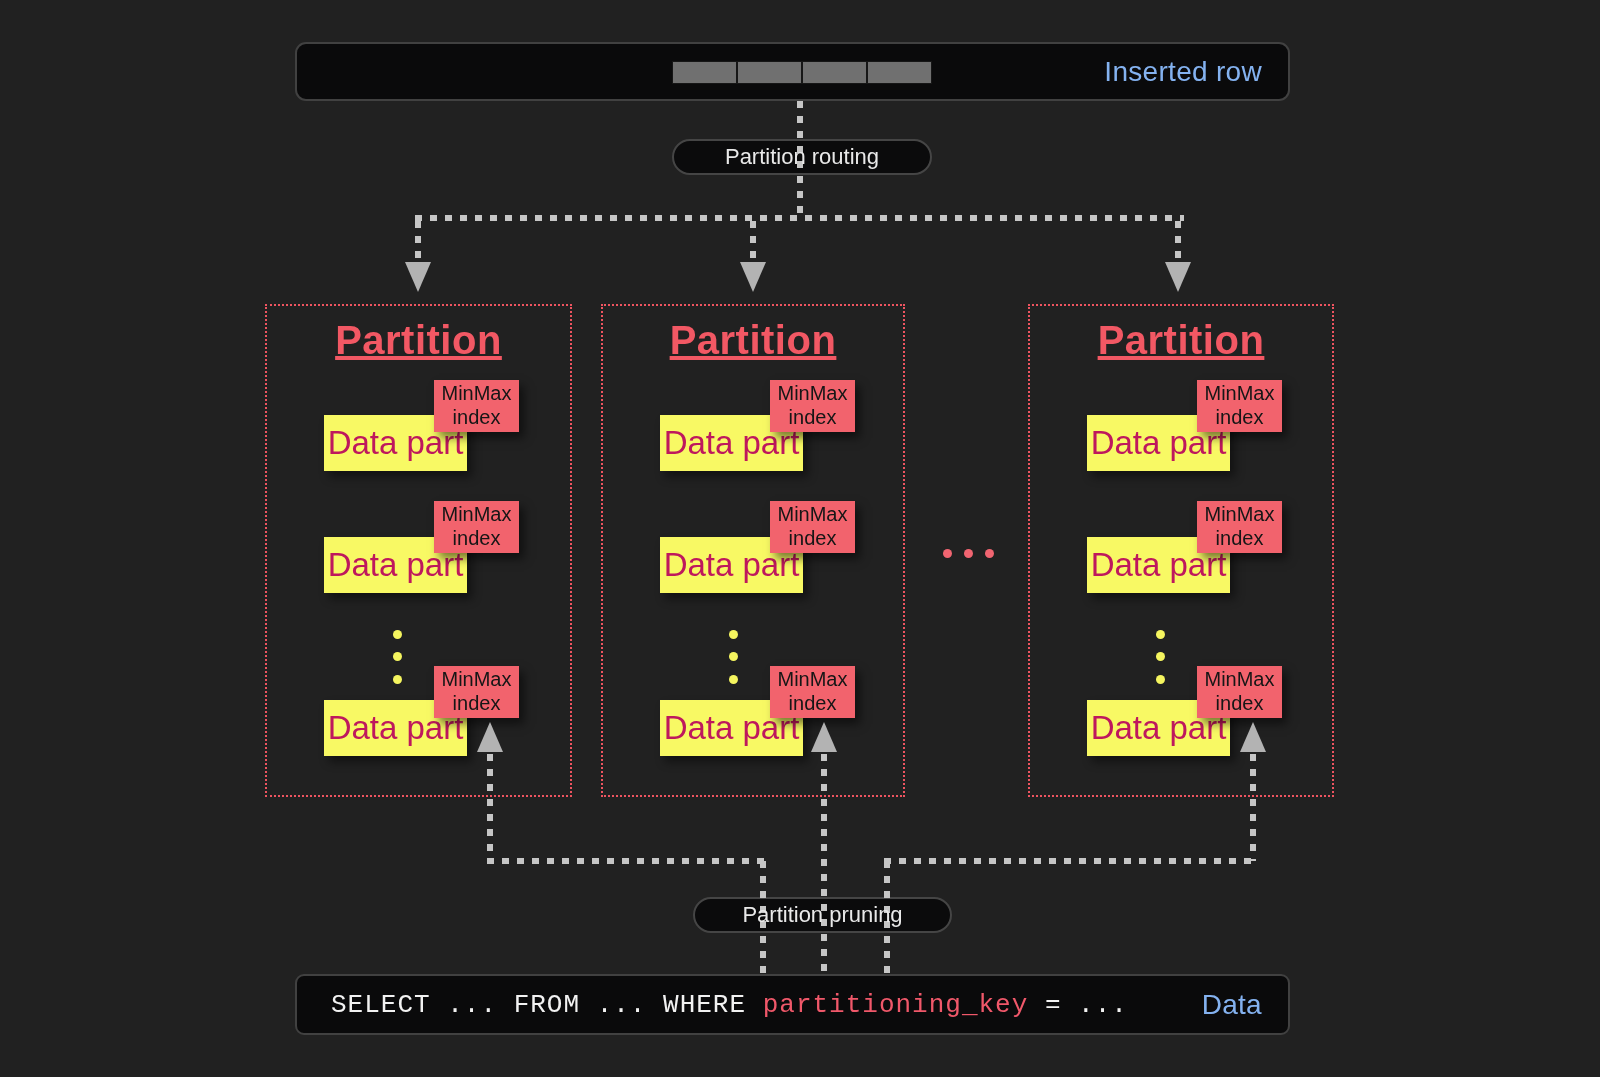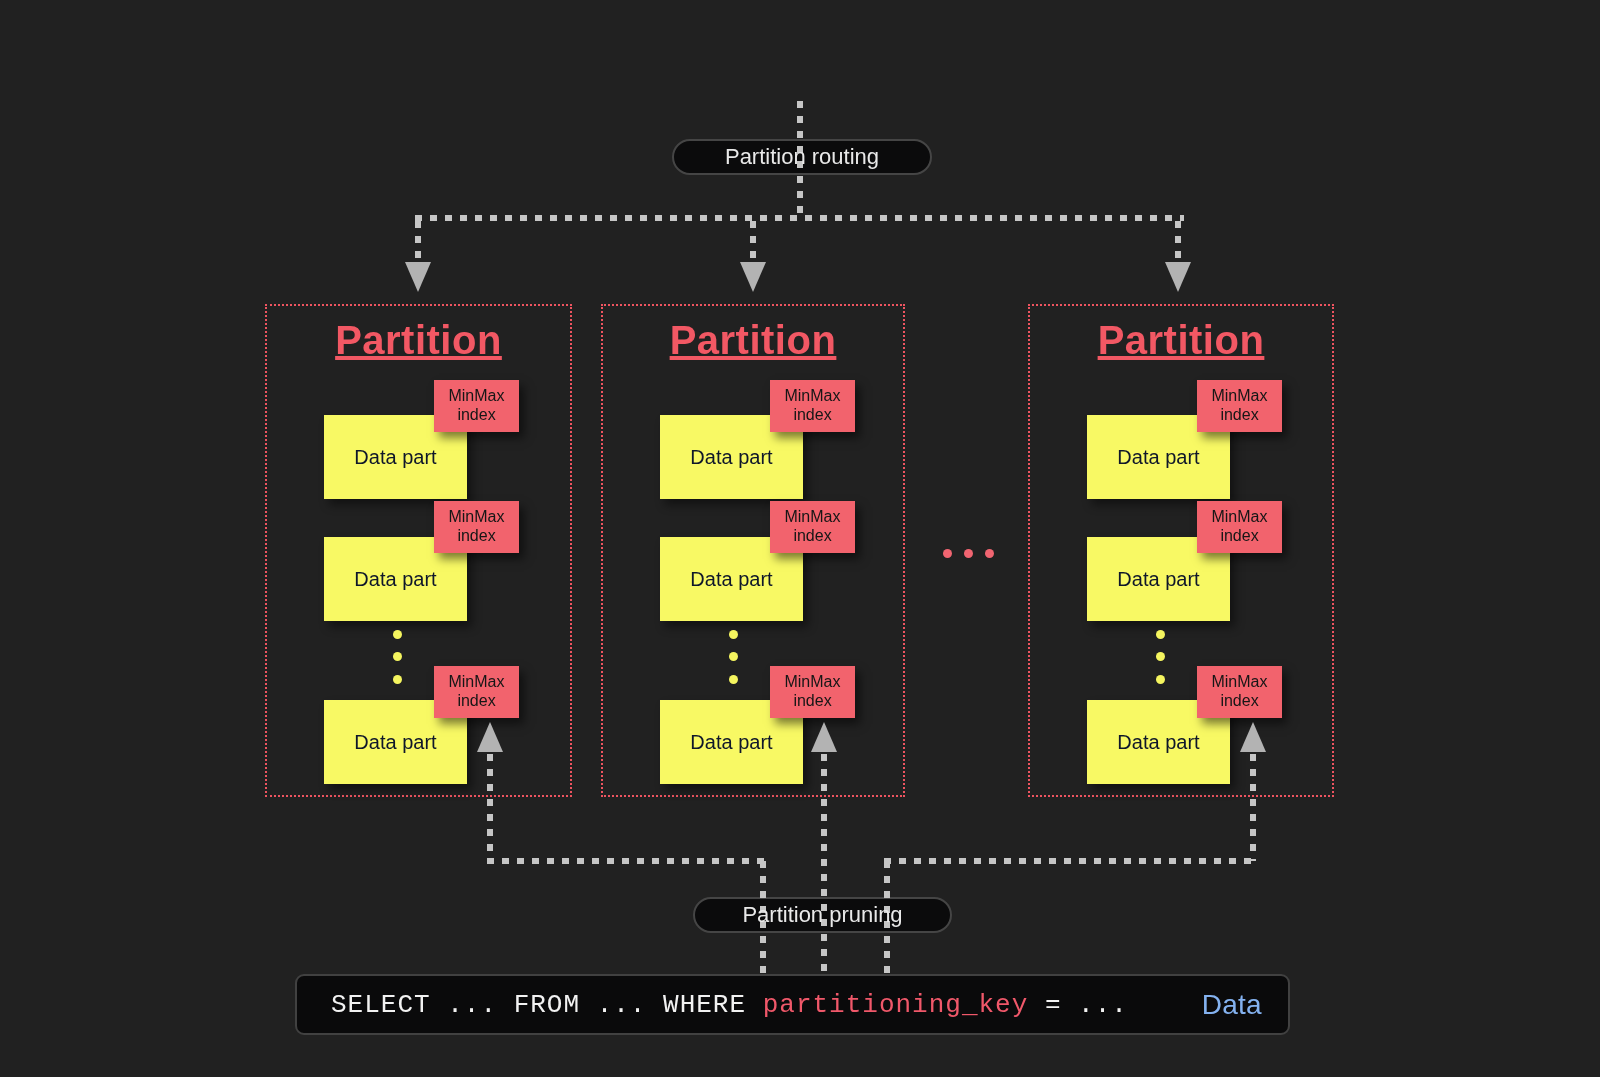--- a/index.html
+++ b/index.html
@@ -39,37 +39,46 @@
      background-image:repeating-linear-gradient(to right, var(--line-gray,#c6c6c6) 0 7px, transparent 7px 15px);}
   .arrow-down,.arrow-up{position:absolute; width:0; height:0; z-index:1;
      border-left:13px solid transparent; border-right:13px solid transparent;}
   .arrow-down{border-top:30px solid #b3b3b3;}
   .arrow-up{border-bottom:30px solid #b3b3b3;}
 
   
   .partition{position:absolute; top:304px; height:493px; border:2px dotted var(--coral-border,#ee5460);}
   .partition-title{position:absolute; top:12px; left:0; right:0; text-align:center;
       color:var(--coral-title,#f25864); font-size:40px; font-weight:600; letter-spacing:.5px;text-decoration:underline;}
-  .datapart{position:absolute; left:57px; width:143px; height:84px; background:var(--yellow,#f8f964);
-      color:#0f172a; font-size:20px; display:flex; align-items:center; justify-content:center;
+  .datapart{position:absolute; left:57px; width:143px; height:56px; background:var(--yellow,#f8f964);
+      color:#be185d; font-size:33px; display:flex; align-items:center; justify-content:center;
       box-shadow:5px 6px 9px rgba(0,0,0,.45);}
   .minmax{position:absolute; left:167px; width:85px; height:52px; background:var(--coral,#f2636d);
-      color:#161616; font-size:16px; line-height:1.18; display:flex; flex-direction:column;
+      color:#161616; font-size:20px; line-height:1.18; display:flex; flex-direction:column;
       align-items:center; justify-content:center; box-shadow:5px 6px 9px rgba(0,0,0,.5);}
   .vdots{position:absolute; left:126px;}
   .vdots i{position:absolute; width:9px; height:9px; border-radius:50%; background:#f5f55f; left:0;}
   .vdots i:nth-child(1){top:0;} .vdots i:nth-child(2){top:22px;} .vdots i:nth-child(3){top:45px;}
 
   .ellipsis-dot{position:absolute; width:9px; height:9px; border-radius:50%; background:#f16571; top:549px;}
 </style>
 </head>
 <body>
 
 <div class="stage">
 
+  <div class="bar top-bar">
+    <div class="cells">
+      <div class="cell"></div>
+      <div class="cell"></div>
+      <div class="cell"></div>
+      <div class="cell"></div>
+    </div>
+    <span class="bar-label">Inserted row</span>
+  </div>
 
   <div class="pill" style="left:672px; top:139px; width:260px">
     <span>Partition routing</span>
   </div>
 
   <div class="vline" style="left:797px; top:101px; height:120px"></div>
   <div class="hline" style="left:415px; top:215px; width:769px"></div>
   <div class="vline" style="left:415px; top:221px; height:42px"></div>
   <div class="arrow-down" style="left:405px; top:262px"></div>
   <div class="vline" style="left:750px; top:221px; height:42px"></div>

